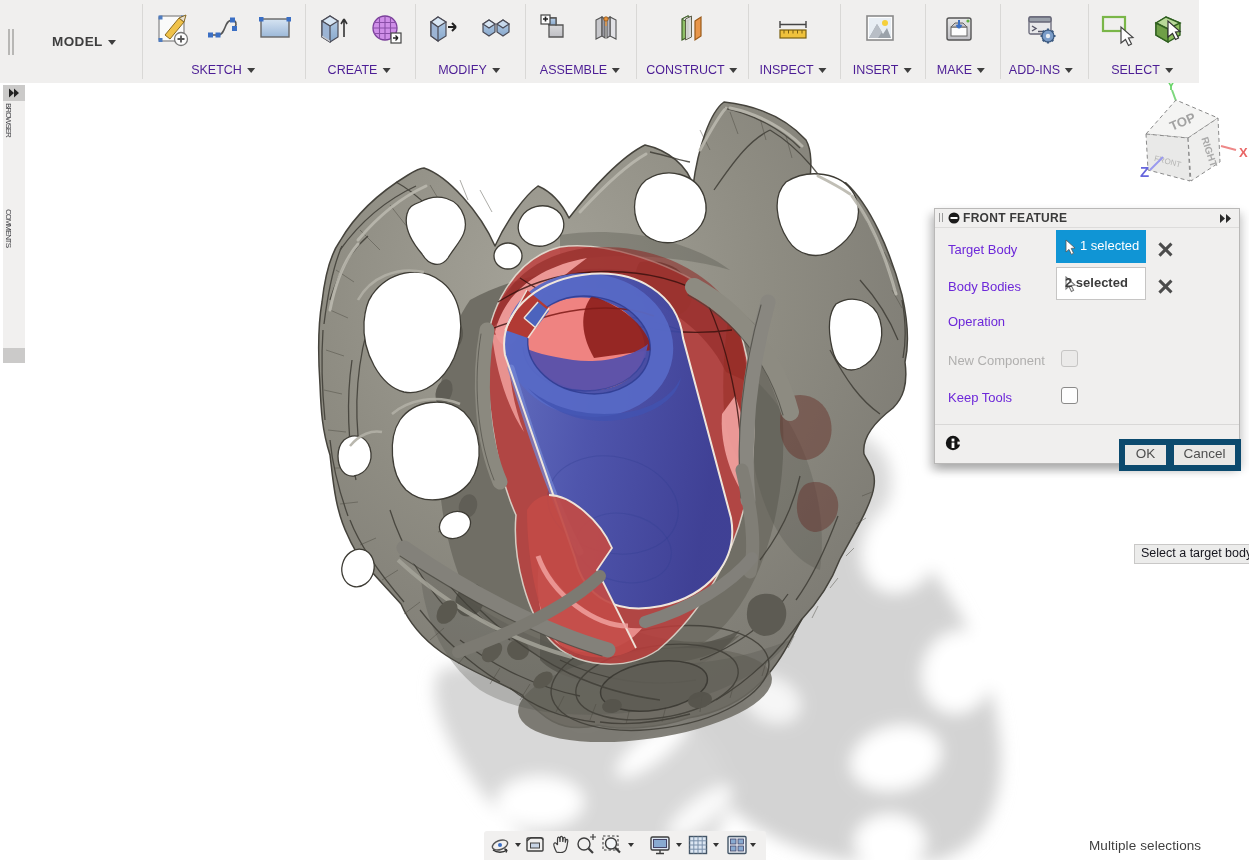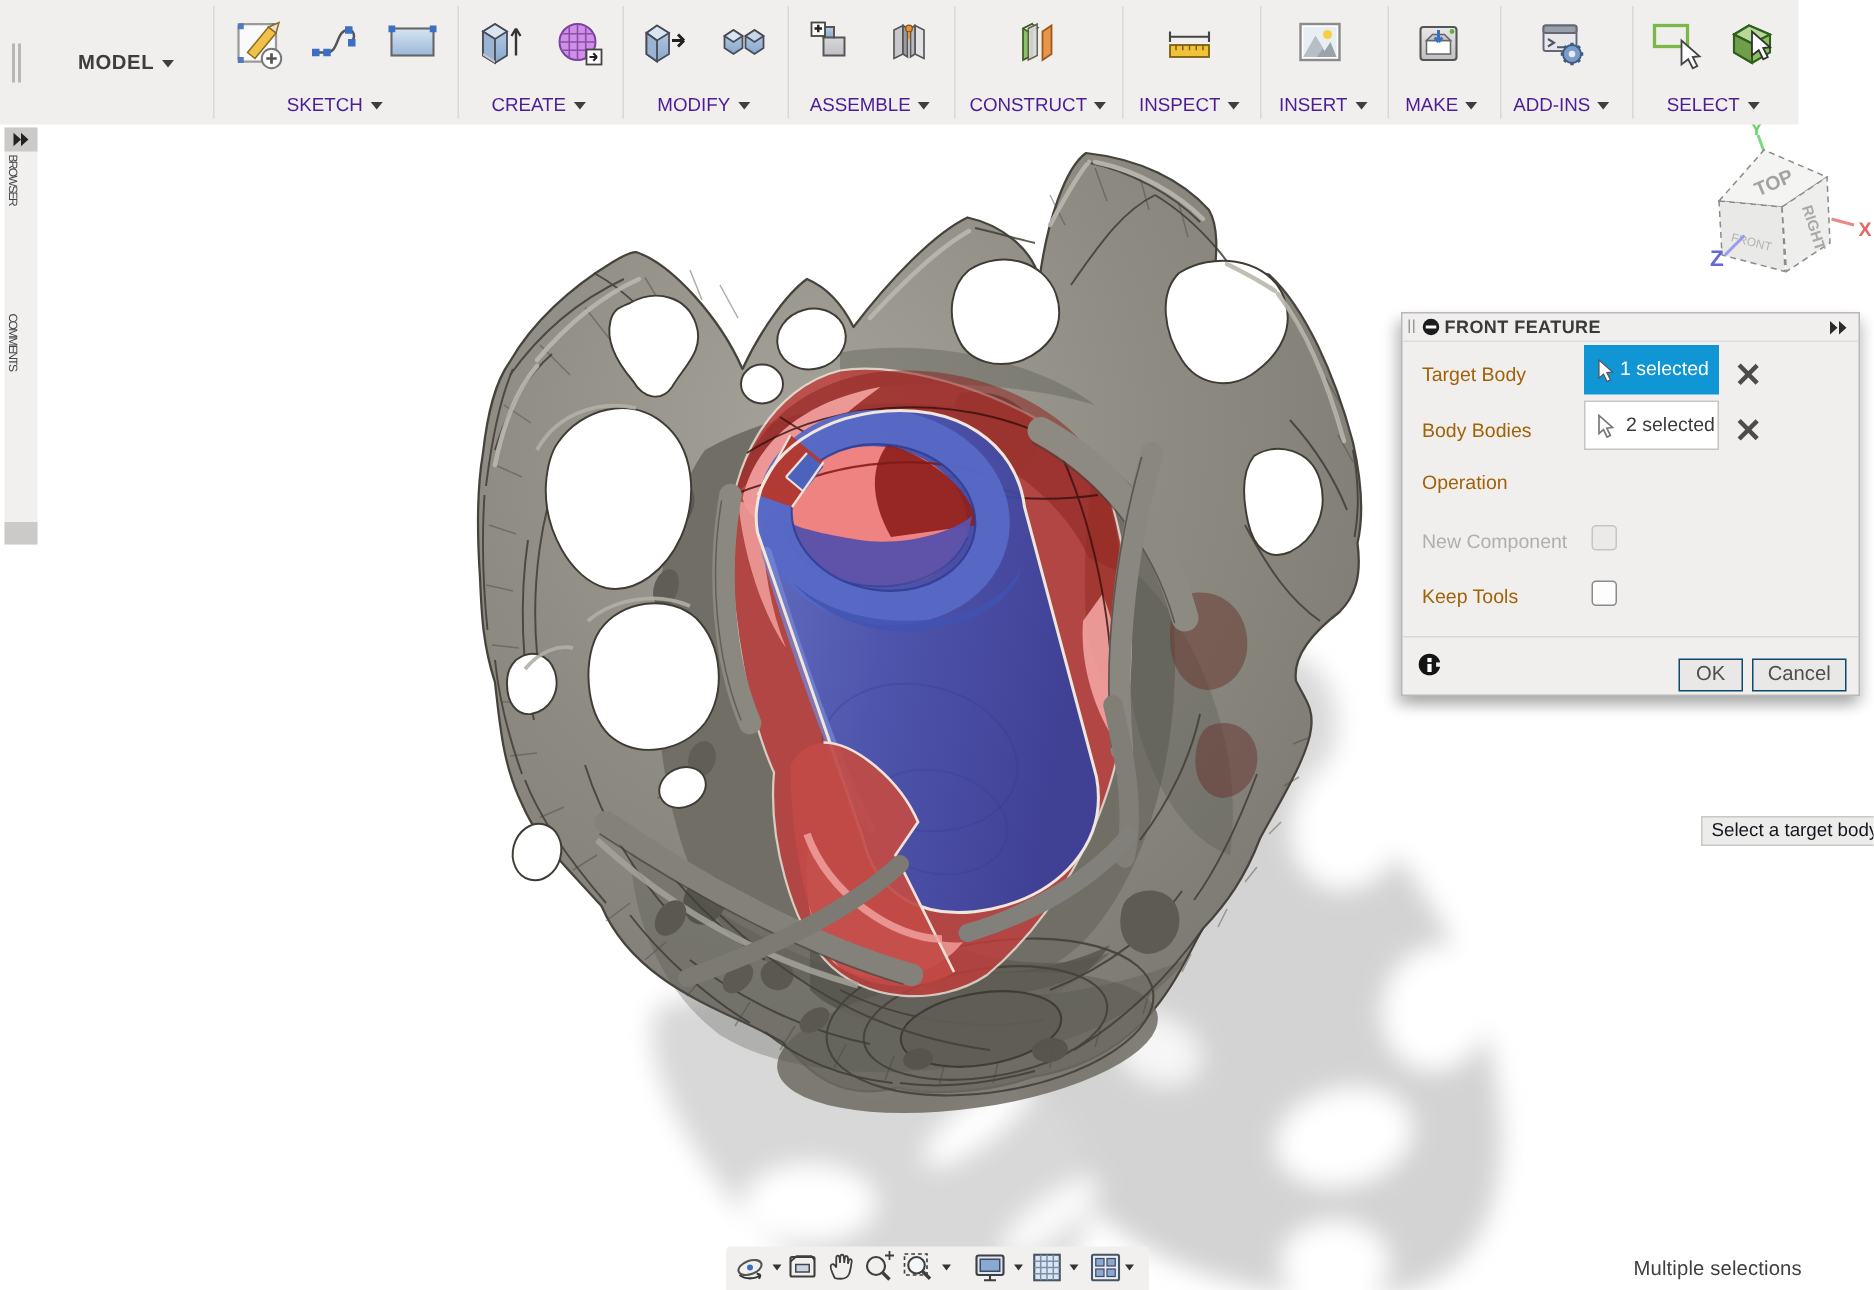--- a/index.html
+++ b/index.html
@@ -12,26 +12,26 @@
   .glabel{position:absolute;top:63px;font-size:12.5px;color:#4c1d95;white-space:nowrap;transform:translateX(-50%);}
   .tri{display:inline-block;width:0;height:0;border-left:4px solid transparent;border-right:4px solid transparent;border-top:5px solid #3e3e3e;margin-left:5px;vertical-align:1px;}
   #modelbtn{position:absolute;left:52px;top:34px;font-size:13.5px;font-weight:bold;color:#3e3e3e;letter-spacing:.4px;}
   .grip{position:absolute;width:1.5px;background:#b8b7b5;}
   .ticon{position:absolute;top:11px;}
   
   .sidetab{left:3px;width:22px;background:#cbcac9;}
   .sidelabel{position:absolute;left:4px;width:18px;color:#46464a;font-size:8px;letter-spacing:-1.1px;writing-mode:vertical-lr;}
   
   #dlg{left:934px;top:208px;width:304px;height:254px;background:#f0efee;border:1px solid #b9b8b7;box-shadow:-4px 6px 9px rgba(0,0,0,0.22), 3px 5px 9px rgba(0,0,0,0.16);}
-  #dlg .lbl{position:absolute;left:13px;font-size:13px;color:#a16207;}
+  #dlg .lbl{position:absolute;left:13px;font-size:13px;color:#6d28d9;}
   .xmark{position:absolute;width:14px;height:14px;}
   .xmark:before,.xmark:after{content:"";position:absolute;left:6px;top:-1px;width:2.6px;height:17px;background:#4c4c4c;}
   .xmark:before{transform:rotate(45deg);}
   .xmark:after{transform:rotate(-45deg);}
-  .btn{position:absolute;background:#e9e8e6;border:1px solid #0c4a6e;color:#4f4f4f;font-size:13.5px;text-align:center;}
+  .btn{position:absolute;background:#e9e8e6;border:6px solid #0c4a6e;color:#4f4f4f;font-size:13.5px;text-align:center;}
   
   #botbar{left:484px;top:831px;width:282px;height:29px;background:#f1f0ef;border-radius:3px 3px 0 0;}
   .status{font-size:13.5px;font-weight:normal;color:#3f3f3f;letter-spacing:.1px;}
   #tooltip{left:1134px;top:544px;width:130px;height:17px;background:#ececeb;border:1px solid #c9c8c7;border-right:none;font-size:12.5px;color:#16161e;padding:1px 0 0 6px;}
 </style>
 </head>
 <body>
 <div id="root">
 
   <svg class="abs" id="canvas" style="left:0;top:0;" width="1249" height="860" viewBox="0 0 1249 860">
@@ -477,21 +477,21 @@
         </svg>
       <span style="position:absolute;left:24px;top:8px;">1 selected</span>
     </div>
     <div class="xmark" style="left:223px;top:33px;"></div>
 
     <div class="lbl" style="top:70px;">Body Bodies</div>
     <div style="position:absolute;left:121px;top:58px;width:90px;height:33px;background:#fff;border:1px solid #c6c5c4;box-sizing:border-box;color:#3b3b3b;font-size:13px;">
       <svg style="position:absolute;left:7px;top:8px;" width="13" height="17">
           <path d="M2,1 L2,13 L5,10.4 L7.4,15.4 L9.6,14.2 L7.2,9.4 L11,9 Z" fill="#fdfdfd" stroke="#777" stroke-width="1.1"></path>
         </svg>
-      <span style="position:absolute;left:27px;top:7px;">2 selected</span>
+      <span style="position:absolute;left:8px;top:7px;font-weight:bold;">2 selected</span>
     </div>
     <div class="xmark" style="left:223px;top:70px;"></div>
 
     <div class="lbl" style="top:105px;">Operation</div>
 
     <div class="lbl" style="top:144px;color:#b0afae;">New Component</div>
     <div style="position:absolute;left:126px;top:141px;width:15px;height:15px;background:#ebeae9;border:1px solid #c6c5c4;border-radius:3px;"></div>
 
     <div class="lbl" style="top:181px;">Keep Tools</div>
     <div style="position:absolute;left:126px;top:178px;width:15px;height:15px;background:#fdfdfd;border:1.5px solid #8b8a89;border-radius:3px;"></div>

